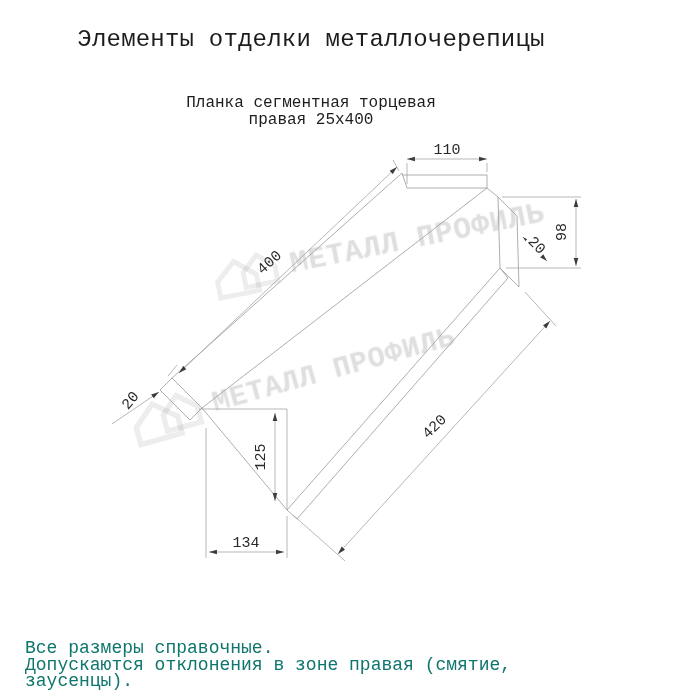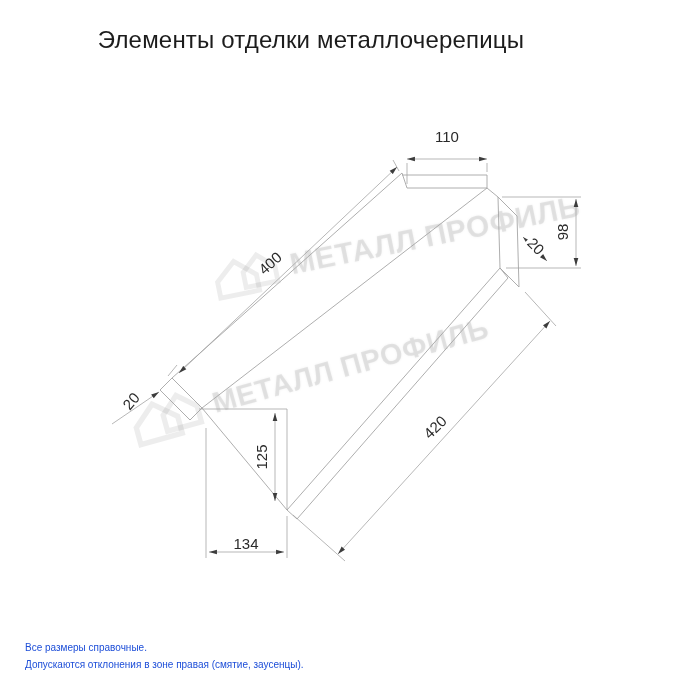--- a/index.html
+++ b/index.html
@@ -1,45 +1,49 @@
 <!DOCTYPE html>
 <html><head>
 <meta charset="utf-8">
 <style>
   html,body{margin:0;padding:0;background:#fff;}
   .page{position:relative;width:622px;height:700px;background:#ffffff;overflow:hidden;
-        font-family:Liberation Sans, sans-serif;}
+        font-family:Liberation Mono, monospace;}
   .title{position:absolute;top:26px;left:0;right:0;text-align:center;
          font-size:24px;font-weight:400;color:#1c1c1c;letter-spacing:.2px;}
   .subtitle{position:absolute;top:95px;left:0;right:0;text-align:center;
             font-size:16px;line-height:17px;color:#1d1d1d;}
   .fig{position:absolute;inset:0;}
   .fig-svg{position:absolute;left:0;top:0;}
   .dim{position:absolute;font-size:15px;color:#2a2a2a;white-space:nowrap;
        transform:translate(-50%,-50%);}
   .dim.r90{transform:translate(-50%,-50%) rotate(-90deg);}
   .dim.r45{transform:translate(-50%,-50%) rotate(45deg);}
   .dim.rm42{transform:translate(-50%,-50%) rotate(-42deg);}
   .dim.rm44{transform:translate(-50%,-50%) rotate(-44deg);}
   .dim.rm50{transform:translate(-50%,-50%) rotate(-50deg);}
   .dim-bg{background:#fff;padding:0 2px;}
   .wm{position:absolute;display:flex;align-items:center;gap:10px;
       color:rgba(0,0,0,0.085);text-shadow:0 0 3px rgba(0,0,0,0.05);
       font-weight:bold;white-space:nowrap;pointer-events:none;}
   .wm1{left:210px;top:254px;font-size:30px;transform:rotate(-11.5deg);transform-origin:0 50%;letter-spacing:.5px;}
   .wm2{left:128px;top:398px;font-size:29px;transform:rotate(-15.5deg);transform-origin:0 50%;letter-spacing:.5px;}
-  .footer{position:absolute;left:25px;top:640px;font-size:10px;line-height:16.5px;color:#1d4ed8;}
+  .footer{position:absolute;left:25px;top:640px;font-size:18px;line-height:16.5px;color:#0f766e;}
 </style>
 </head>
 <body>
 
 <div class="page">
 
   <div class="title">Элементы отделки металлочерепицы</div>
 
+  <div class="subtitle">
+    <div>Планка сегментная торцевая</div>
+    <div>правая 25х400</div>
+  </div>
 
   <div class="fig">
 
     <div class="wm wm1">
       <svg width="72" height="54" viewBox="0 0 80 58">
         <g stroke="rgba(0,0,0,0.07)" stroke-width="5.5" fill="none">
           <path d="M8 32 L30 13 L52 32 L52 50 L8 50 Z"></path>
           <path d="M38 27 L56 11 L74 27 L74 44 L38 44 Z"></path>
         </g>
       </svg>
@@ -103,21 +107,21 @@
         <line x1="576" y1="199" x2="576" y2="266" marker-start="url(#arr)" marker-end="url(#arr)"></line>
         <line x1="523" y1="237" x2="547" y2="261" marker-start="url(#arr)" marker-end="url(#arr)"></line>
         <line x1="179" y1="373" x2="397" y2="167" marker-start="url(#arr)" marker-end="url(#arr)"></line>
         <line x1="275" y1="413" x2="275" y2="501" marker-start="url(#arr)" marker-end="url(#arr)"></line>
         <line x1="209" y1="552" x2="284" y2="552" marker-start="url(#arr)" marker-end="url(#arr)"></line>
         <line x1="338" y1="554" x2="550" y2="321" marker-start="url(#arr)" marker-end="url(#arr)"></line>
         <line x1="112" y1="424" x2="159" y2="392" marker-end="url(#arr)"></line>
       </g>
     </svg>
 
-    <div class="dim" style="left:447px;top:136px;">110</div>
+    <div class="dim" style="left:447px;top:150px;">110</div>
     <div class="dim r90" style="left:562px;top:232px;">98</div>
     <div class="dim r45 dim-bg" style="left:536px;top:246px;">20</div>
     <div class="dim rm42" style="left:270px;top:263px;">400</div>
     <div class="dim rm50" style="left:131px;top:401px;">20</div>
     <div class="dim r90" style="left:261px;top:457px;">125</div>
     <div class="dim" style="left:246px;top:543px;">134</div>
     <div class="dim rm44" style="left:435px;top:427px;">420</div>
   </div>
 
   <div class="footer">

